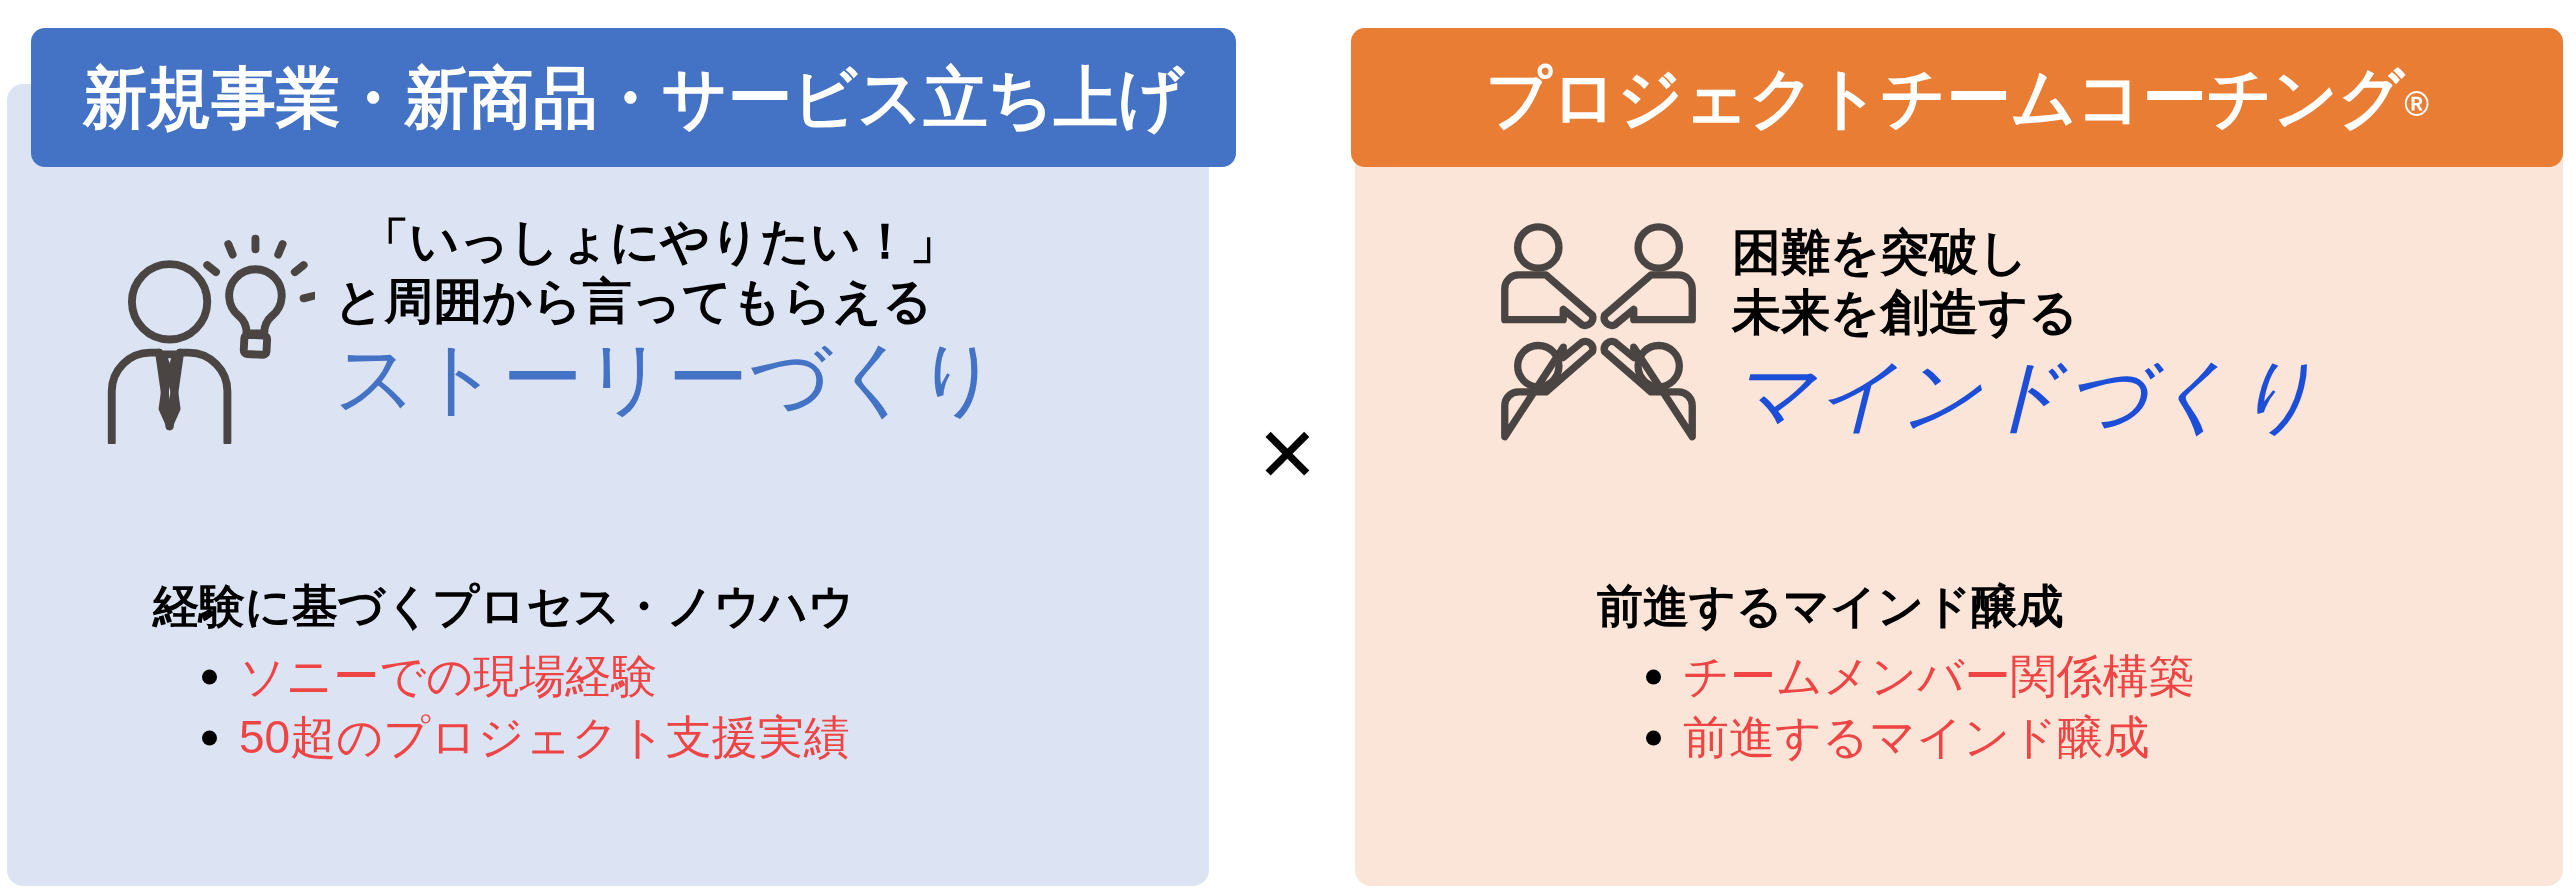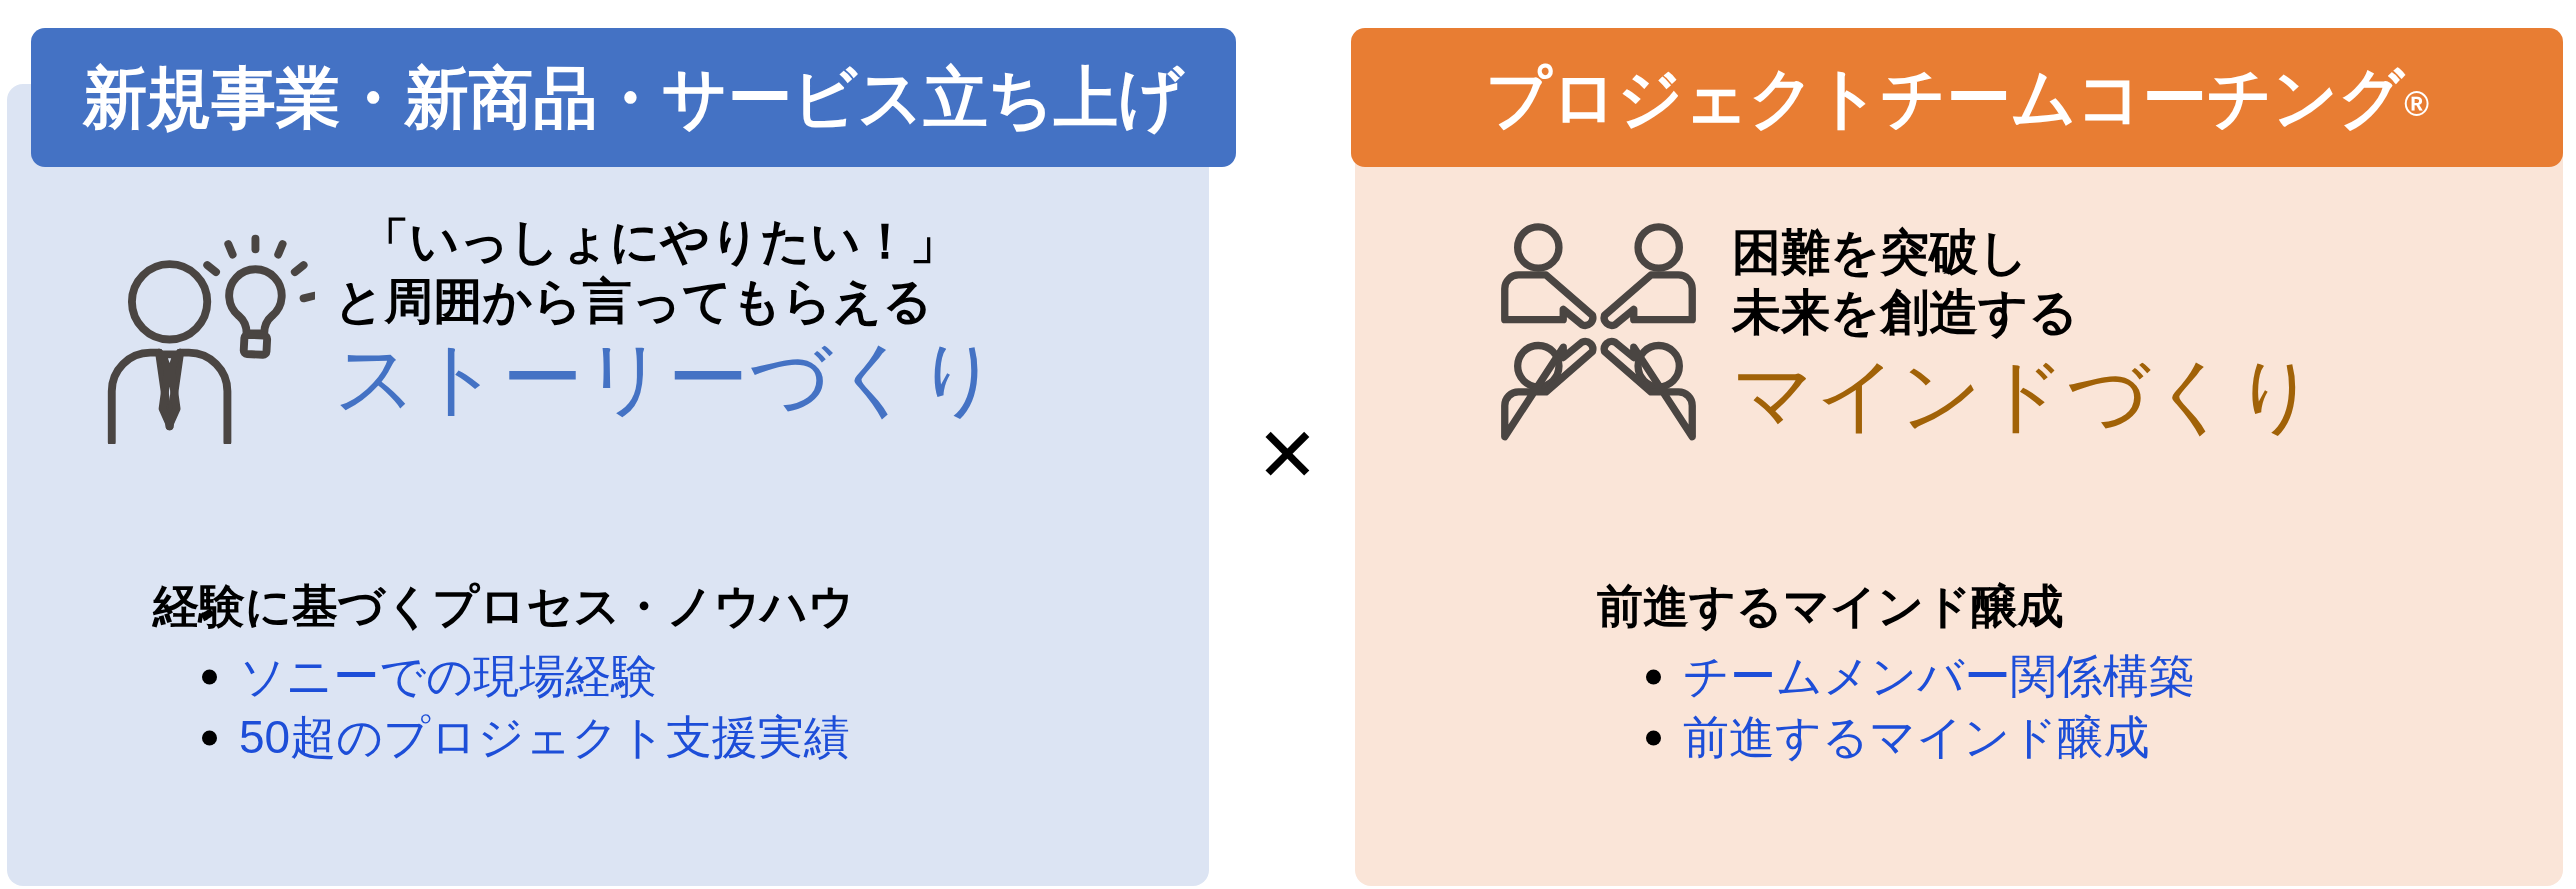--- a/index.html
+++ b/index.html
@@ -108,42 +108,42 @@
   }
   .headline-line.indent { padding-left: 26px; }
   .accent-line {
     font-size: 81px;
     line-height: 1.18;
     white-space: nowrap;
     margin-top: 5.3px;
     letter-spacing: 0.9px;
   }
   .accent-line.blue   { color: #4472C4; font-family: Liberation Mono, monospace; }
-  .accent-line.orange { color: #a16207; }
+  .accent-line.orange { color: #1d4ed8; font-style: italic; }
 
   
   .lower { position: absolute; margin-left: 27px; }
   .lower.left  { left: 126px;  top: 579px; }
   .lower.right { left: 1570px; top: 579px; }
 
   .sub-title {
     font-size: 46px;
     font-weight: bold;
     color: #000000;
     line-height: 1.2;
     white-space: nowrap;
   }
   .bullets {
     list-style: none;
     margin: 12.3px 0 0 0;
     padding: 0 0 0 47px;
   }
   .bullets li {
     font-size: 46px;
-    color: #1d4ed8;
+    color: #ef4444;
     line-height: 1.32;
     white-space: nowrap;
     position: relative;
     padding-left: 39px;
   }
   .bullets li::before {
     content: "";
     position: absolute;
     left: 1.8px;
     top: 50%;

